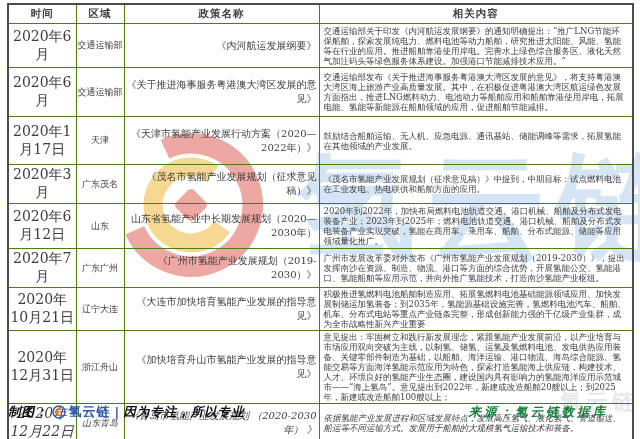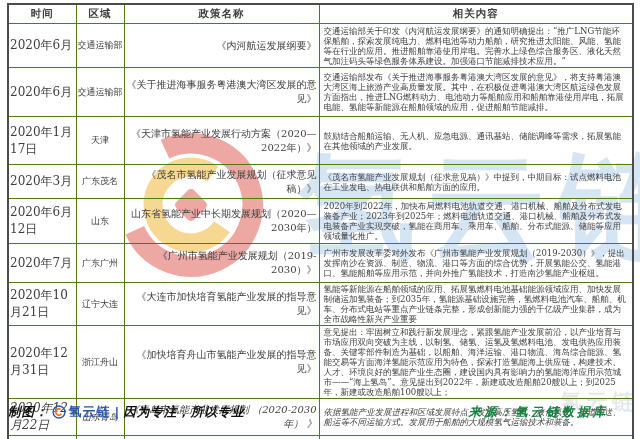--- a/index.html
+++ b/index.html
@@ -31,21 +31,21 @@
   table.policy th, table.policy td {
     border:1px solid #4d7c0f; overflow:hidden;
     color:#3d3d3d; vertical-align:middle;
   }
   table.policy { border:2px solid #4c4c4c; }
   th {
     font-size:10.5px; font-weight:bold; color:#1e1e1e;
     padding:2px 1px; letter-spacing:1px;
     font-family:"DejaVu Serif","Liberation Serif",serif;
   }
-  td.c-time   { font-size:12px; font-family:"DejaVu Serif",serif; }
+  td.c-time   { font-size:14px; text-align:center; font-family:"DejaVu Serif",serif; }
   td.c-region { font-size:9px;   text-align:center; font-family:"DejaVu Serif",serif; }
   td.c-policy { font-size:10px;   text-align:right; padding:1px 2px; font-family:"DejaVu Serif",serif; }
   td.c-content{
     font-size:8.5px; text-align:left; padding:1px 4px; line-height:10px;
     font-family:"DejaVu Serif","Liberation Serif",serif;
   }
   
   .footer {
     position:absolute; left:0; bottom:16px; width:616px; height:22px; z-index:2;
     display:flex; align-items:center; justify-content:space-between;
@@ -128,21 +128,21 @@
       <tr style="height: 39px;">
     <td class="c-time">2020年7月</td>
     <td class="c-region">广东广州</td>
     <td class="c-policy">《广州市氢能产业发展规划（2019-2030）》</td>
     <td class="c-content">广州市发展改革委对外发布《广州市氢能产业发展规划（2019-2030）》，提出发挥南沙在资源、制造、物流、港口等方面的综合优势，开展氢能公交、氢能港口、氢能船舶等应用示范，并向外推广氢能技术，打造南沙氢能产业枢纽。</td>
   </tr>
       <tr style="height: 33px;">
     <td class="c-time">2020年10月21日</td>
     <td class="c-region">辽宁大连</td>
     <td class="c-policy">《大连市加快培育氢能产业发展的指导意见》</td>
-    <td class="c-content">氢能等新能源在船舶领域的应用、拓展氢燃料电池基础能源领域应用、加快发展制储运加氢装备；到2035年，氢能源基础设施完善，氢燃料电池汽车、船舶、机车、分布式电站等重点产业链条完整，形成创新能力强的千亿级产业集群，成为全市战略性新兴产业重要</td>
+    <td class="c-content">积极推进氢燃料电池船舶制造应用、拓展氢燃料电池基础能源领域应用、加快发展制储运加氢装备；到2035年，氢能源基础设施完善，氢燃料电池汽车、船舶、机车、分布式电站等重点产业链条完整，形成创新能力强的千亿级产业集群，成为全市战略性新兴产业重要</td>
   </tr>
       <tr style="height: 66px;">
     <td class="c-time">2020年12月31日</td>
     <td class="c-region">浙江舟山</td>
     <td class="c-policy">《加快培育舟山市氢能产业发展的指导意见》</td>
     <td class="c-content">意见提出：牢固树立和践行新发展理念，紧跟氢能产业发展前沿，以产业培育与市场应用双向突破为主线，以制氢、储氢、运氢及氢燃料电池、发电供热应用装备、关键零部件制造为基础，以船舶、海洋运输、港口物流、海岛综合能源、氢能交易等方面海洋氢能示范应用为特色，探索打造氢能海上供应链，构建技术、人才、环境良好的氢能产业生态圈，建设国内具有影响力的氢能海洋应用示范城市——“海上氢岛”。意见提出到2022年，新建或改造船舶20艘以上；到2025年，新建或改造船舶100艘以上；</td>
   </tr>
       <tr style="height: 32px; font-style: italic;">
     <td class="c-time">2020年12月22日</td>
     <td class="c-region">山东青岛</td>

